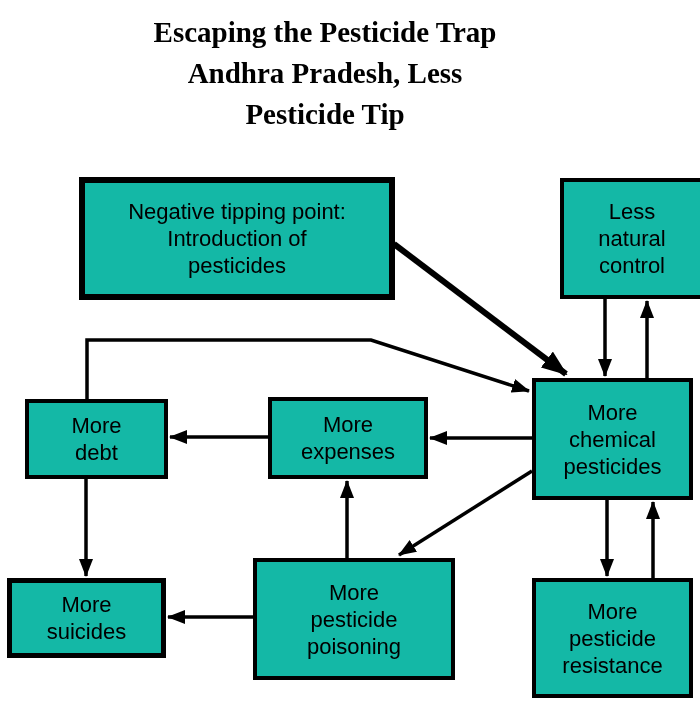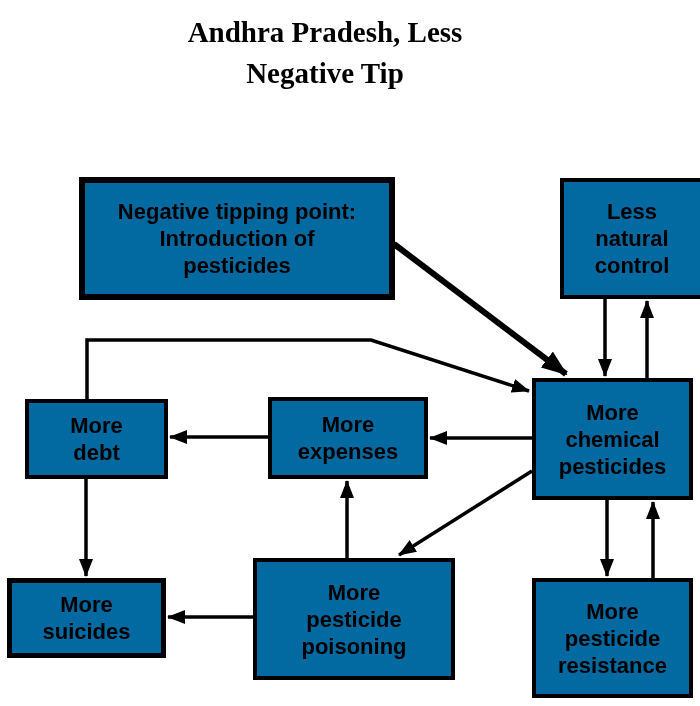--- a/index.html
+++ b/index.html
@@ -26,27 +26,27 @@
   #edges {
     position: absolute;
     left: 0;
     top: 0;
     width: 700px;
     height: 706px;
   }
   .node {
     position: absolute;
     box-sizing: border-box;
-    background: #0369a1;
+    background: #14b8a6;
     border: 4px solid #000000;
     display: flex;
     align-items: center;
     justify-content: center;
     text-align: center;
-    font-weight: bold;
+    font-weight: normal;
     font-size: 22px;
     line-height: 27px;
     color: #000000;
     white-space: pre-line;
   }
   .node.thick { border-width: 6px; }
   .node.medium { border-width: 5px; }
 
   #node-tipping              { left: 79px;  top: 177px; width: 316px; height: 123px; }
   #node-natural-control      { left: 560px; top: 178px; width: 144px; height: 121px; }
@@ -58,22 +58,23 @@
   #node-resistance           { left: 532px; top: 578px; width: 161px; height: 120px; }
 
   line, polyline { stroke: #000000; fill: none; }
 </style>
 </head>
 <body>
 
 <div id="canvas">
 
   <div class="title">
+    <div>Escaping the Pesticide Trap</div>
     <div>Andhra Pradesh, Less</div>
-    <div>Negative Tip</div>
+    <div>Pesticide Tip</div>
   </div>
 
   <svg id="edges" viewBox="0 0 700 706" xmlns="http://www.w3.org/2000/svg">
     <defs>
       <marker id="arrow" markerUnits="userSpaceOnUse" markerWidth="18" markerHeight="14" refX="17" refY="7" orient="auto">
         <path d="M0,0 L18,7 L0,14 Z" fill="#000000"></path>
       </marker>
       <marker id="arrow-thick" markerUnits="userSpaceOnUse" markerWidth="26" markerHeight="20" refX="24" refY="10" orient="auto">
         <path d="M0,0 L26,10 L0,20 Z" fill="#000000"></path>
       </marker>

